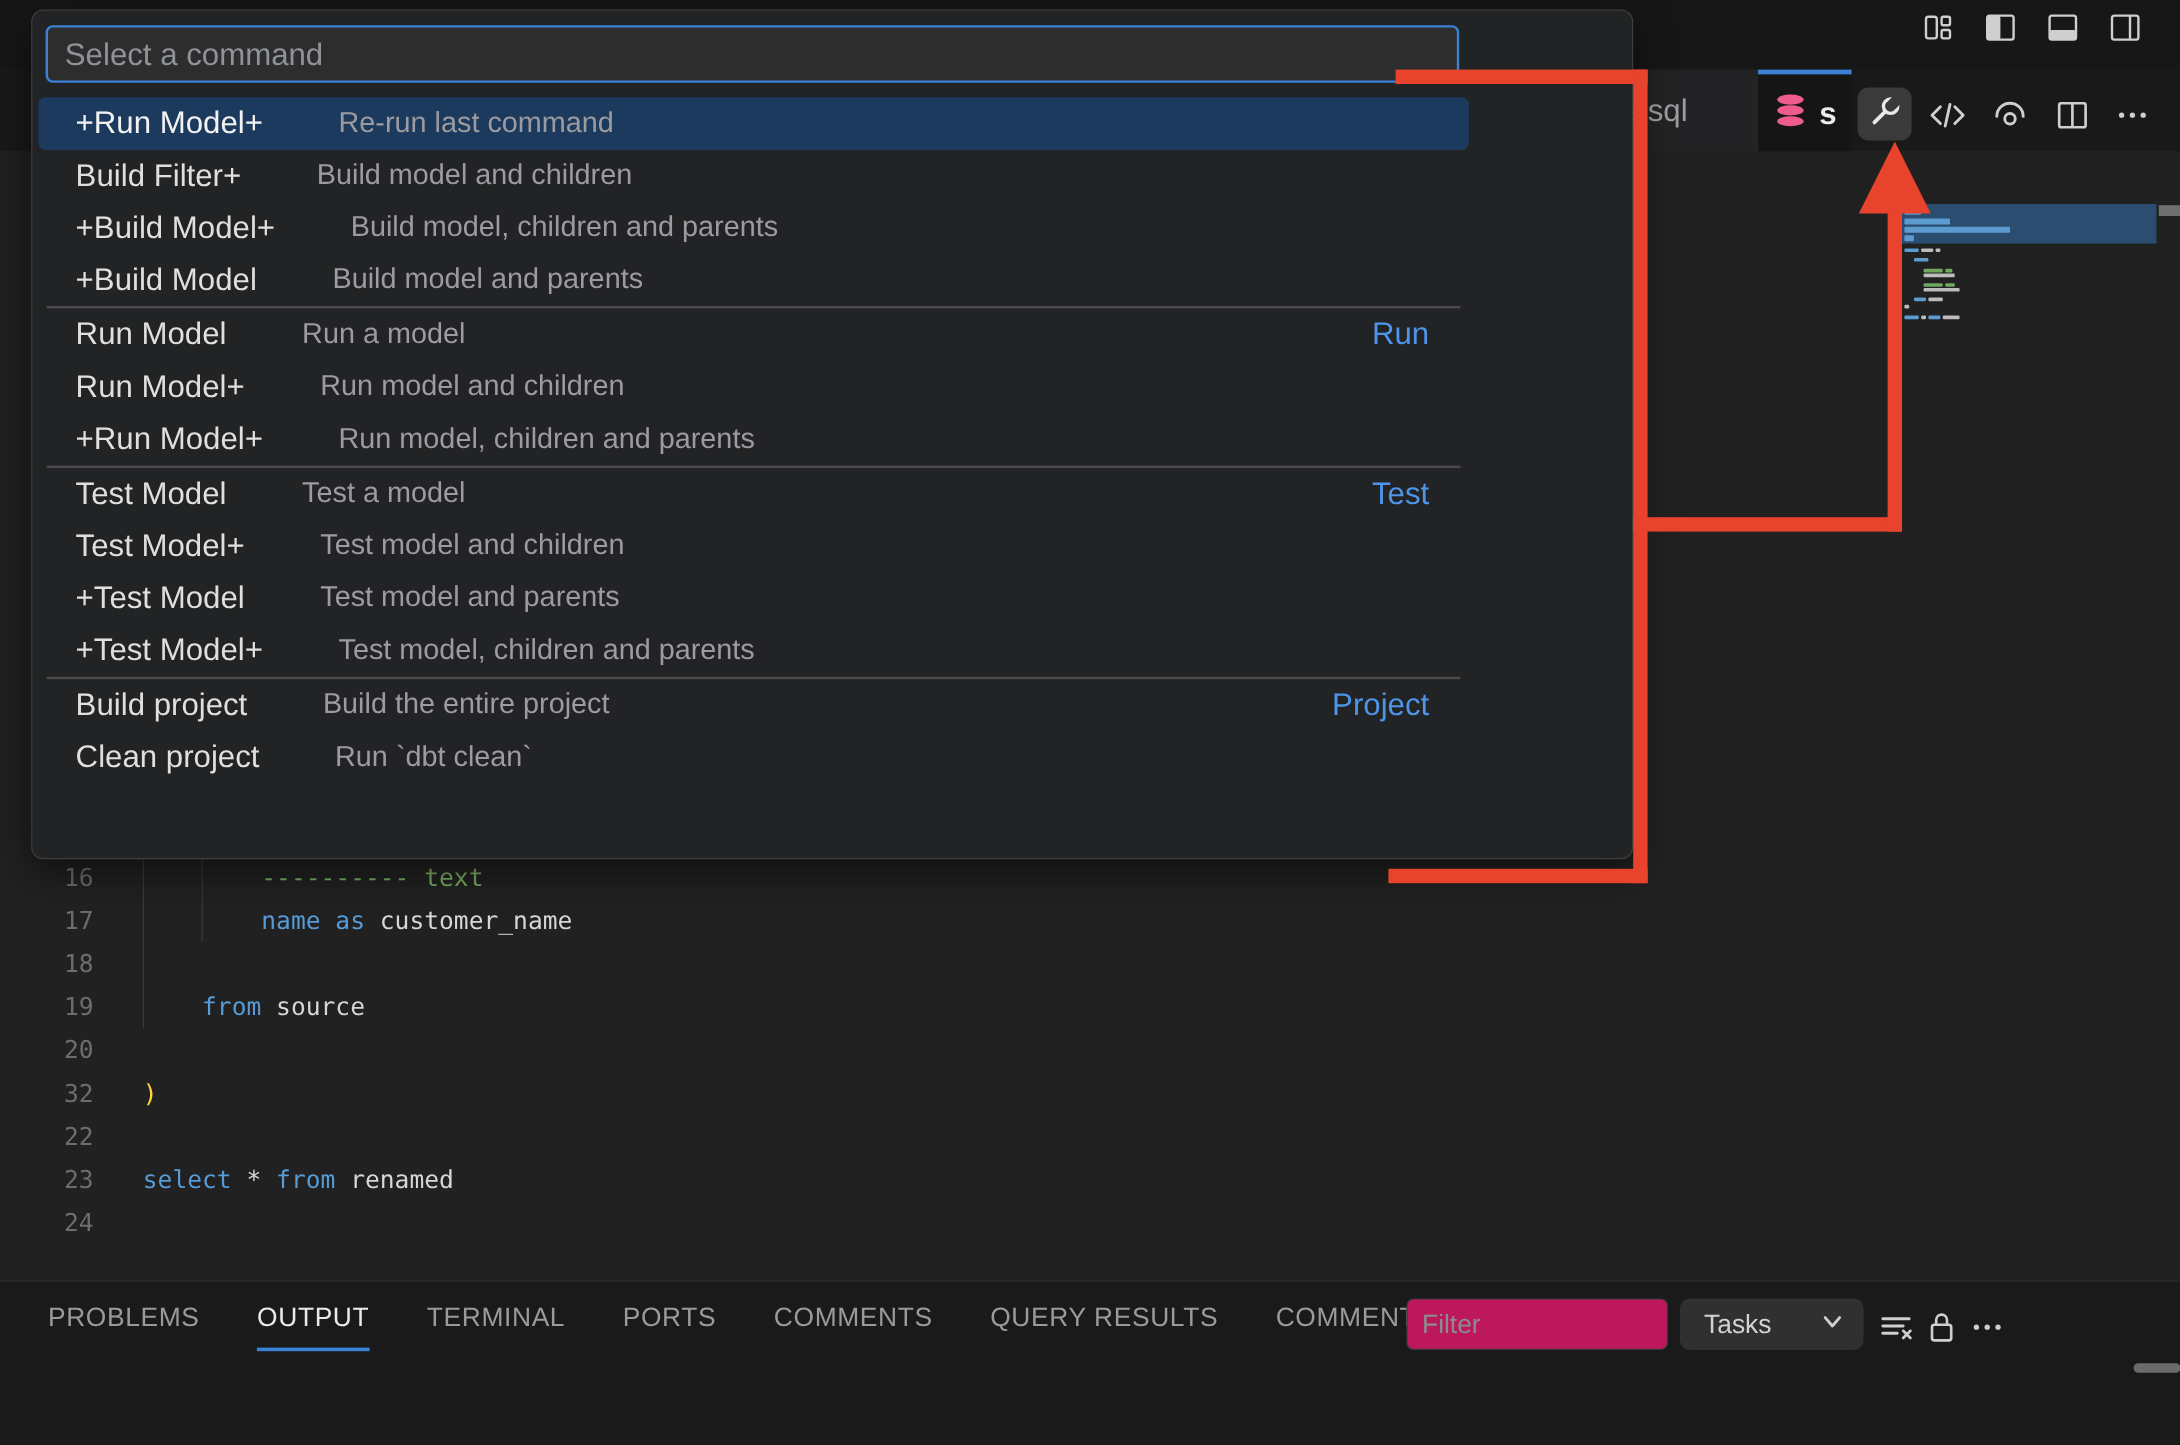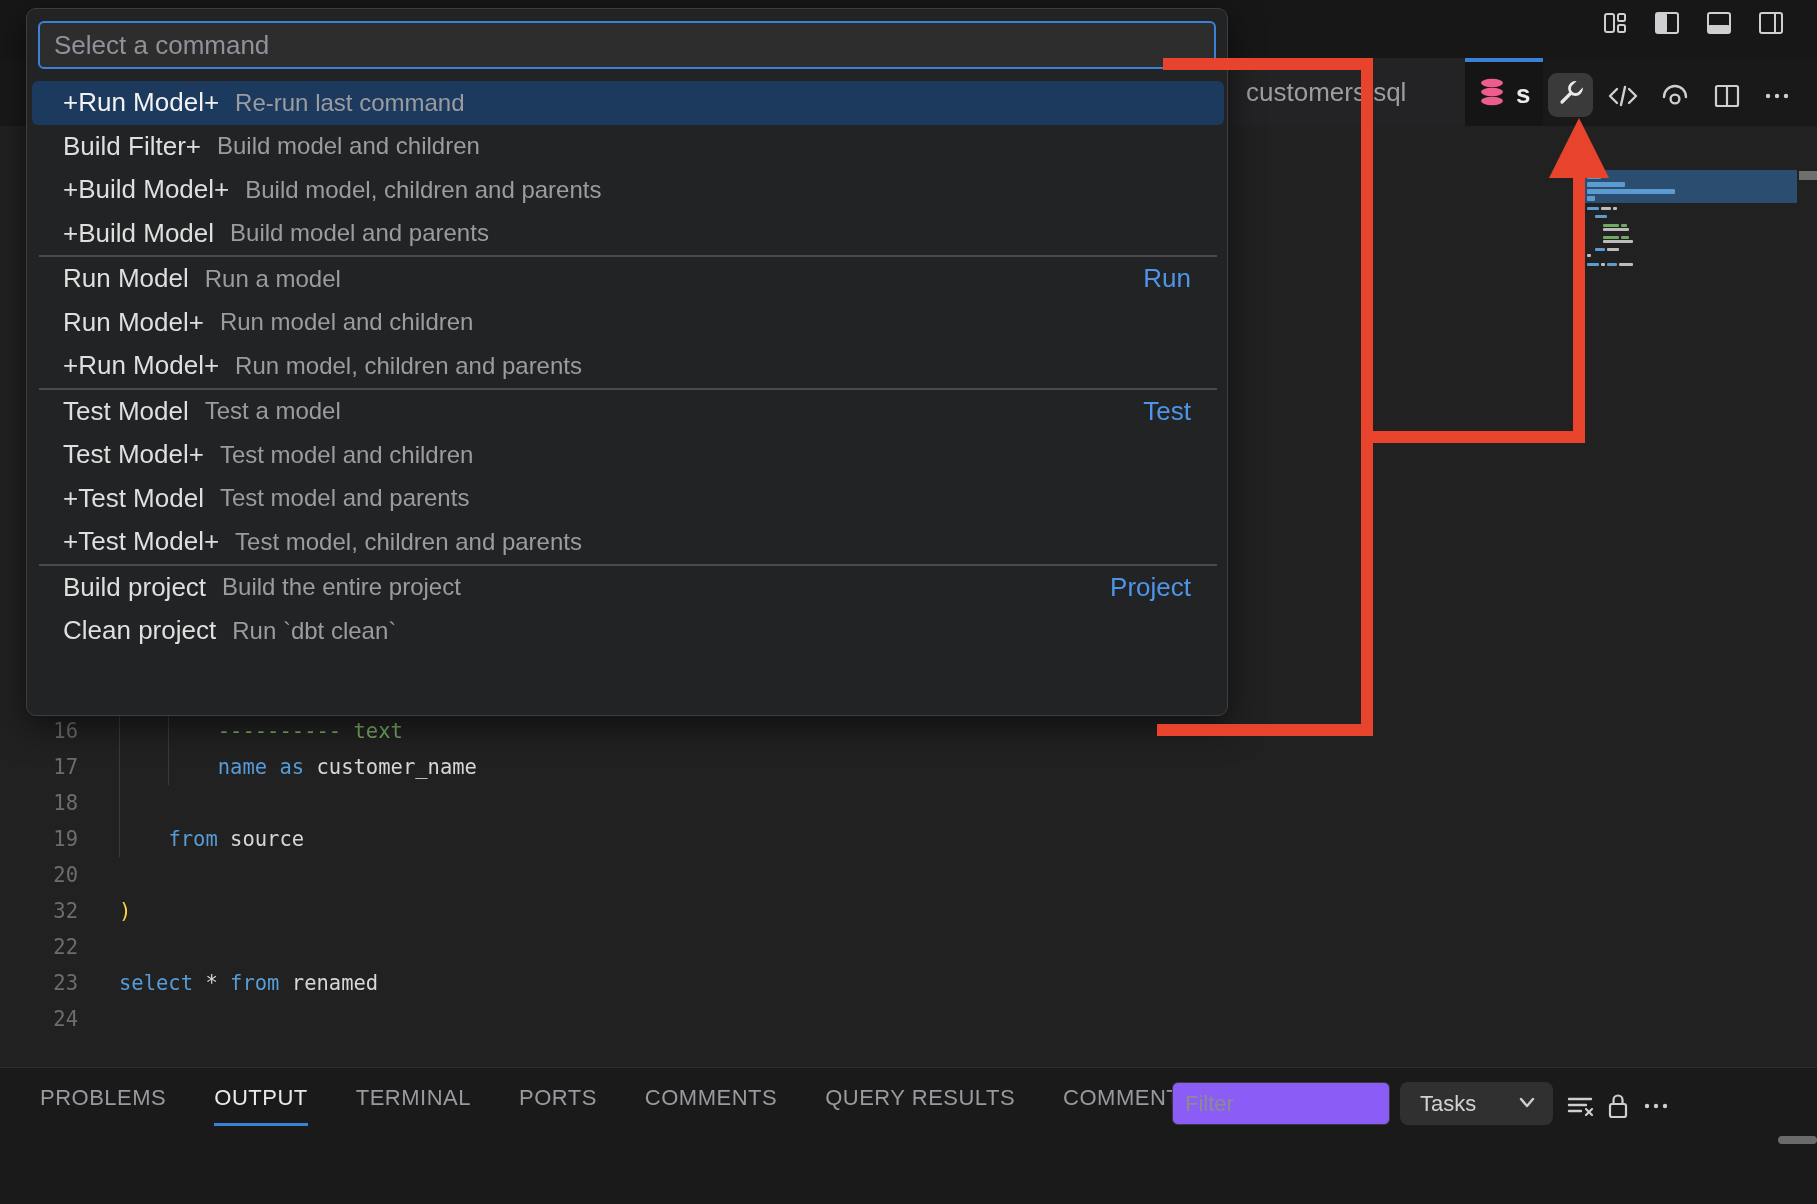--- a/index.html
+++ b/index.html
@@ -22,29 +22,29 @@
   .tab-customers .tab-label{font-size:26px;color:var(--tab_label);}
   .tab-active{position:absolute;left:1465px;top:58px;width:78px;height:68px;background:var(--bg_tab_active);border-top:4px solid var(--accent_blue);display:flex;align-items:center;gap:11px;padding-left:14px;}
   .tab-active .tab-s{font-size:26px;font-weight:bold;color:#ececee;}
 
   
   .wrench-btn{position:absolute;left:1548px;top:73px;width:45px;height:44px;background:#3a3a3b;border-radius:9px;display:flex;align-items:center;justify-content:center;}
   .tool-icon{position:absolute;top:79px;width:34px;height:34px;display:flex;align-items:center;justify-content:center;}
   .ti-code{left:1606px;} .ti-eye{left:1658px;} .ti-split{left:1710px;} .ti-more{left:1760px;}
 
   
-  .palette{position:absolute;left:26px;top:8px;width:1202px;height:708px;background:var(--palette_bg);
+  .palette{position:absolute;left:26px;top:8px;width:1335px;height:708px;background:var(--palette_bg);
     border:1px solid var(--palette_border);border-radius:10px;overflow:hidden;z-index:50;
     box-shadow:0 10px 34px rgba(0,0,0,.55);}
   .palette-input{position:absolute;left:11px;top:12px;width:1178px;height:48px;background:var(--input_bg);
     border:2px solid var(--focus_border);border-radius:6px;color:#e6e6e6;font-size:26px;padding:0 14px;outline:none;
     font-family:"Liberation Sans",sans-serif;}
   .palette-input::placeholder{color:var(--placeholder);}
   .palette-list{position:absolute;left:0;top:72px;width:1202px;}
-  .cmd-row{height:43.5px;display:flex;align-items:center;padding:0 38px 0 36px;}
+  .cmd-row{height:43.5px;display:flex;align-items:center;padding:0 38px 0 36px;gap:47px;}
   .cmd-row.selected{background:var(--row_selected);border-radius:6px;margin:0 5px;padding:0 33px 0 31px;}
   .cmd-label{font-size:26px;color:var(--label);white-space:pre;}
   .cmd-row.selected .cmd-label{color:#f2f2f2;}
   .cmd-desc{font-size:24px;color:var(--desc);margin-left:16px;white-space:pre;}
   .cmd-group{margin-left:auto;font-size:26px;color:var(--group);}
   .cmd-sep{height:2px;background:var(--sep);margin:0 12px;}
 
   
   .code-area{position:absolute;left:0;top:713px;width:1580px;height:330px;font-family:"DejaVu Sans Mono",monospace;font-size:20.5px;line-height:36px;}
   .ln-col{position:absolute;left:0;top:0;width:78px;text-align:right;color:var(--linenum);}
@@ -59,21 +59,21 @@
   .minimap{position:absolute;left:1583px;top:126px;width:214px;height:900px;}
   .mm-sel{position:absolute;left:0;top:44px;width:214px;height:33px;background:var(--minimap_sel);}
   .mm-bar{position:absolute;height:5px;border-radius:1px;}
   .mm-slider{position:absolute;left:1799px;top:171px;width:18px;height:9px;background:#8a8a8a;opacity:.75;z-index:5;}
   .hscroll{position:absolute;left:1778px;top:1136px;width:39px;height:8px;background:var(--scrollbar);border-radius:4px;opacity:.85;}
 
   
   .panel-tabs{position:absolute;left:40px;top:1085px;display:flex;gap:48px;}
   .panel-tab{font-size:22px;letter-spacing:.5px;color:var(--panel_tab);padding-bottom:12px;border-bottom:3px solid transparent;white-space:nowrap;}
   .panel-tab.active{color:var(--panel_tab_active);border-bottom-color:var(--accent_blue);}
-  .filter-input{position:absolute;left:1172px;top:1082px;width:218px;height:43px;background:#8b5cf6;border:1px solid #3a3a3c;
+  .filter-input{position:absolute;left:1172px;top:1082px;width:218px;height:43px;background:#be185d;border:1px solid #3a3a3c;
     border-radius:6px;color:#ddd;font-size:22px;padding:11px 12px;outline:none;font-family:"Liberation Sans",sans-serif;}
   .filter-input::placeholder{color:#8c8c90;}
   .tasks-select{position:absolute;left:1400px;top:1082px;width:153px;height:43px;background:#303031;border-radius:8px;
     display:flex;align-items:center;padding:0 14px 0 20px;}
   .tasks-label{font-size:22px;color:#d2d2d4;}
   .tasks-chevron{margin-left:auto;}
   .panel-icon{position:absolute;top:1088px;width:36px;height:36px;display:flex;align-items:center;justify-content:center;}
   .pi-clear{left:1562px;} .pi-lock{left:1600px;} .pi-more{left:1638px;}
 
   

